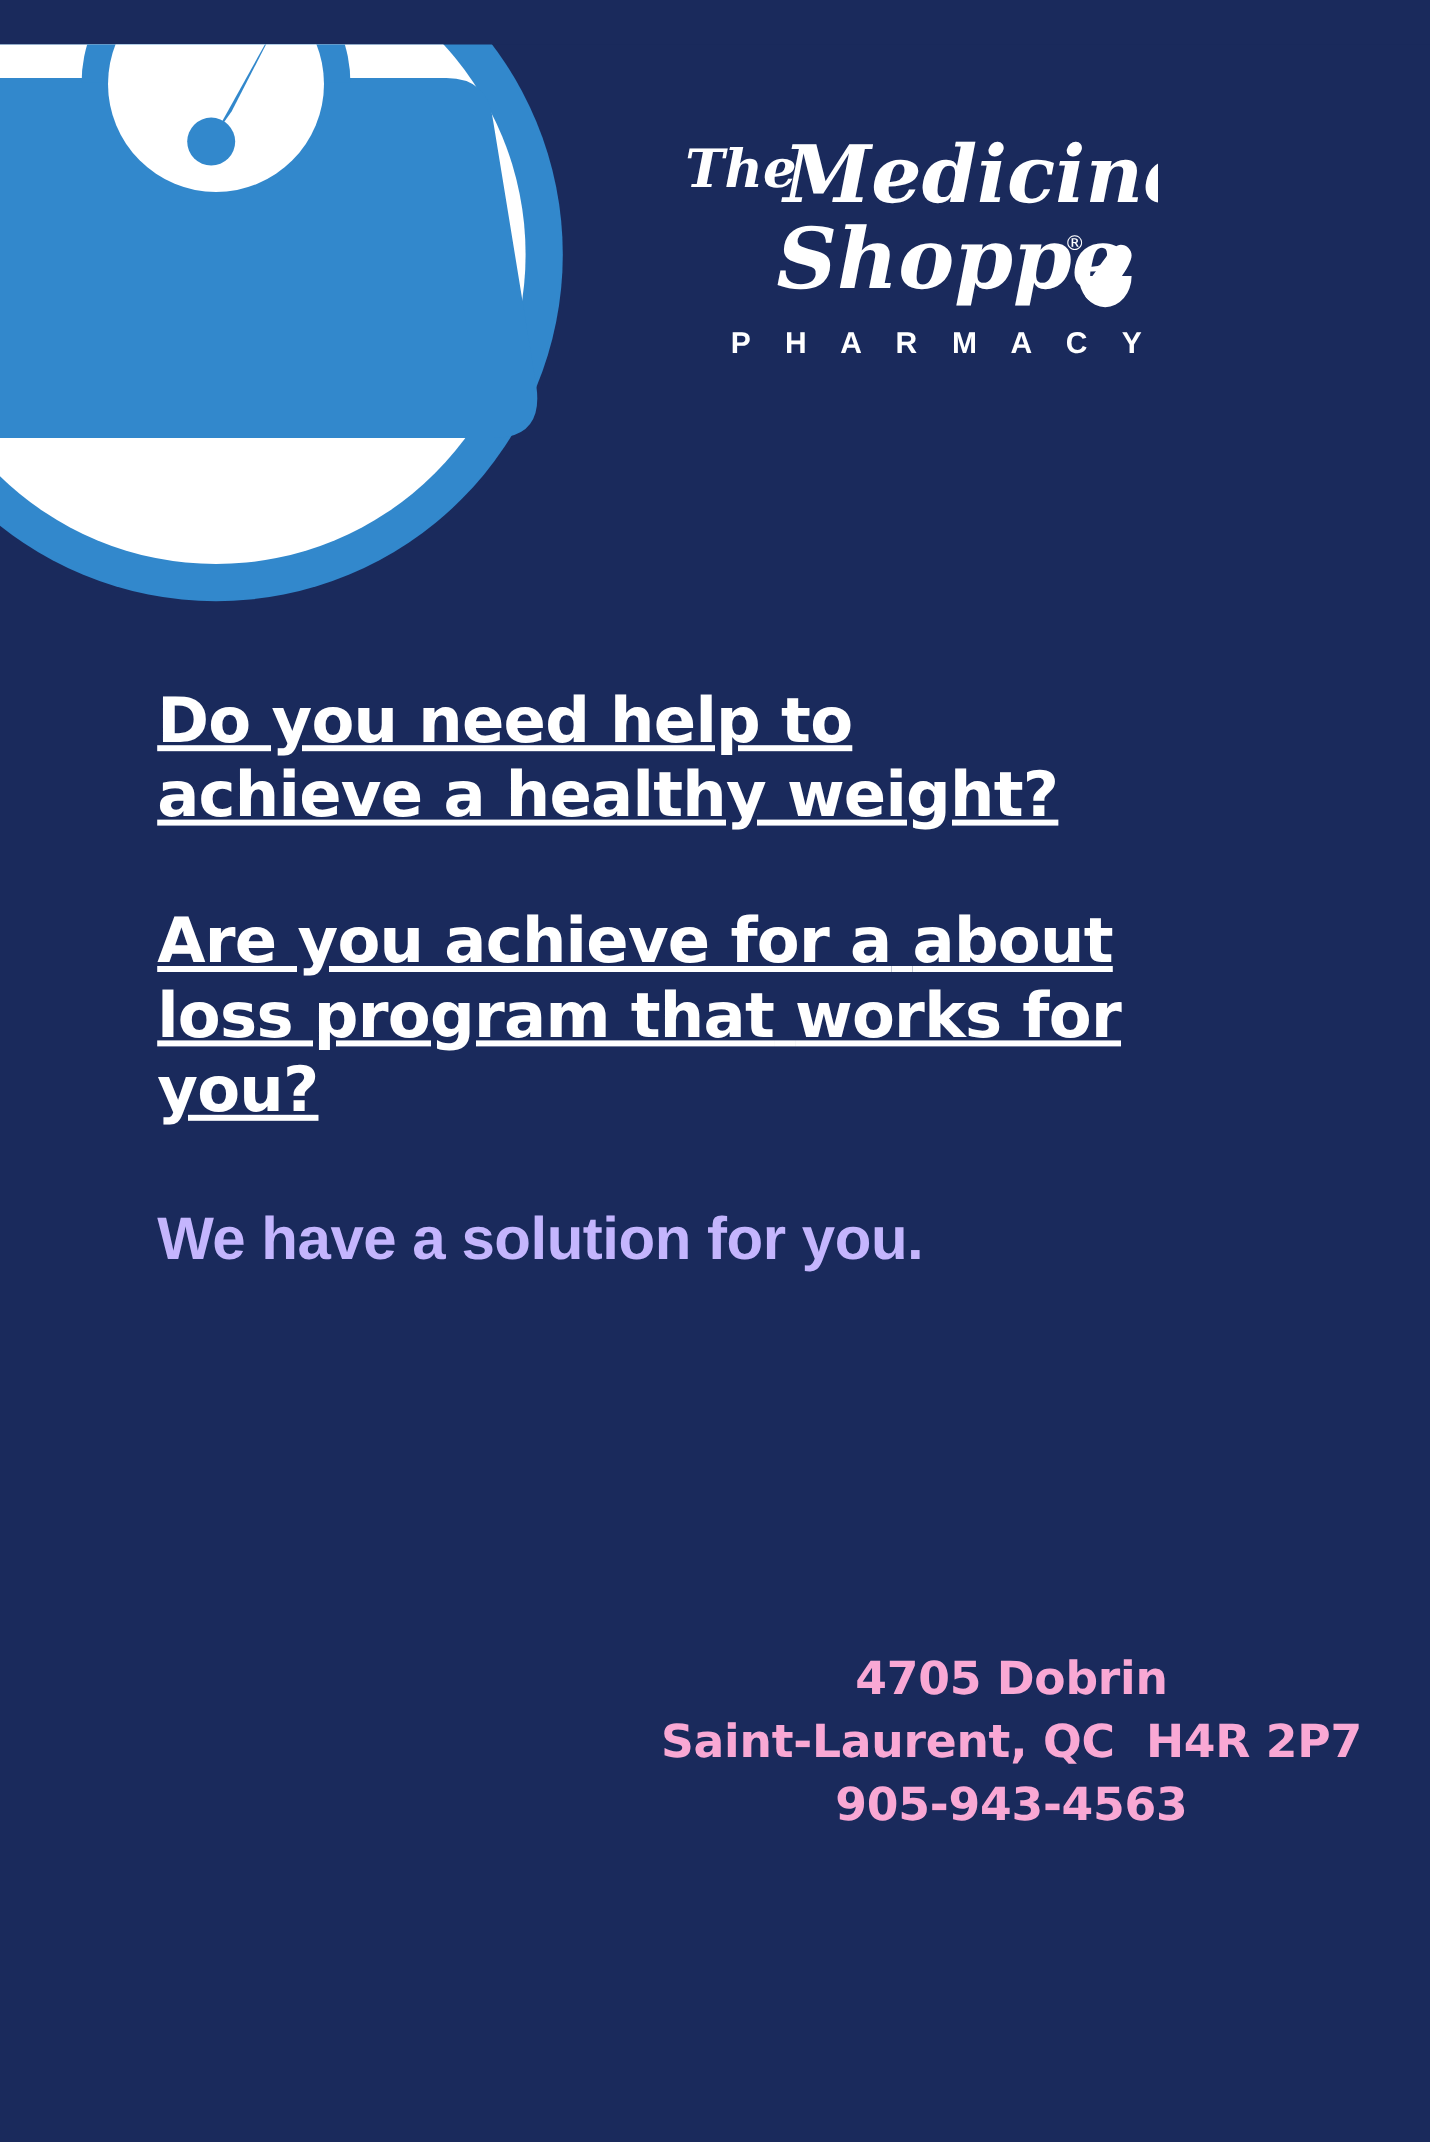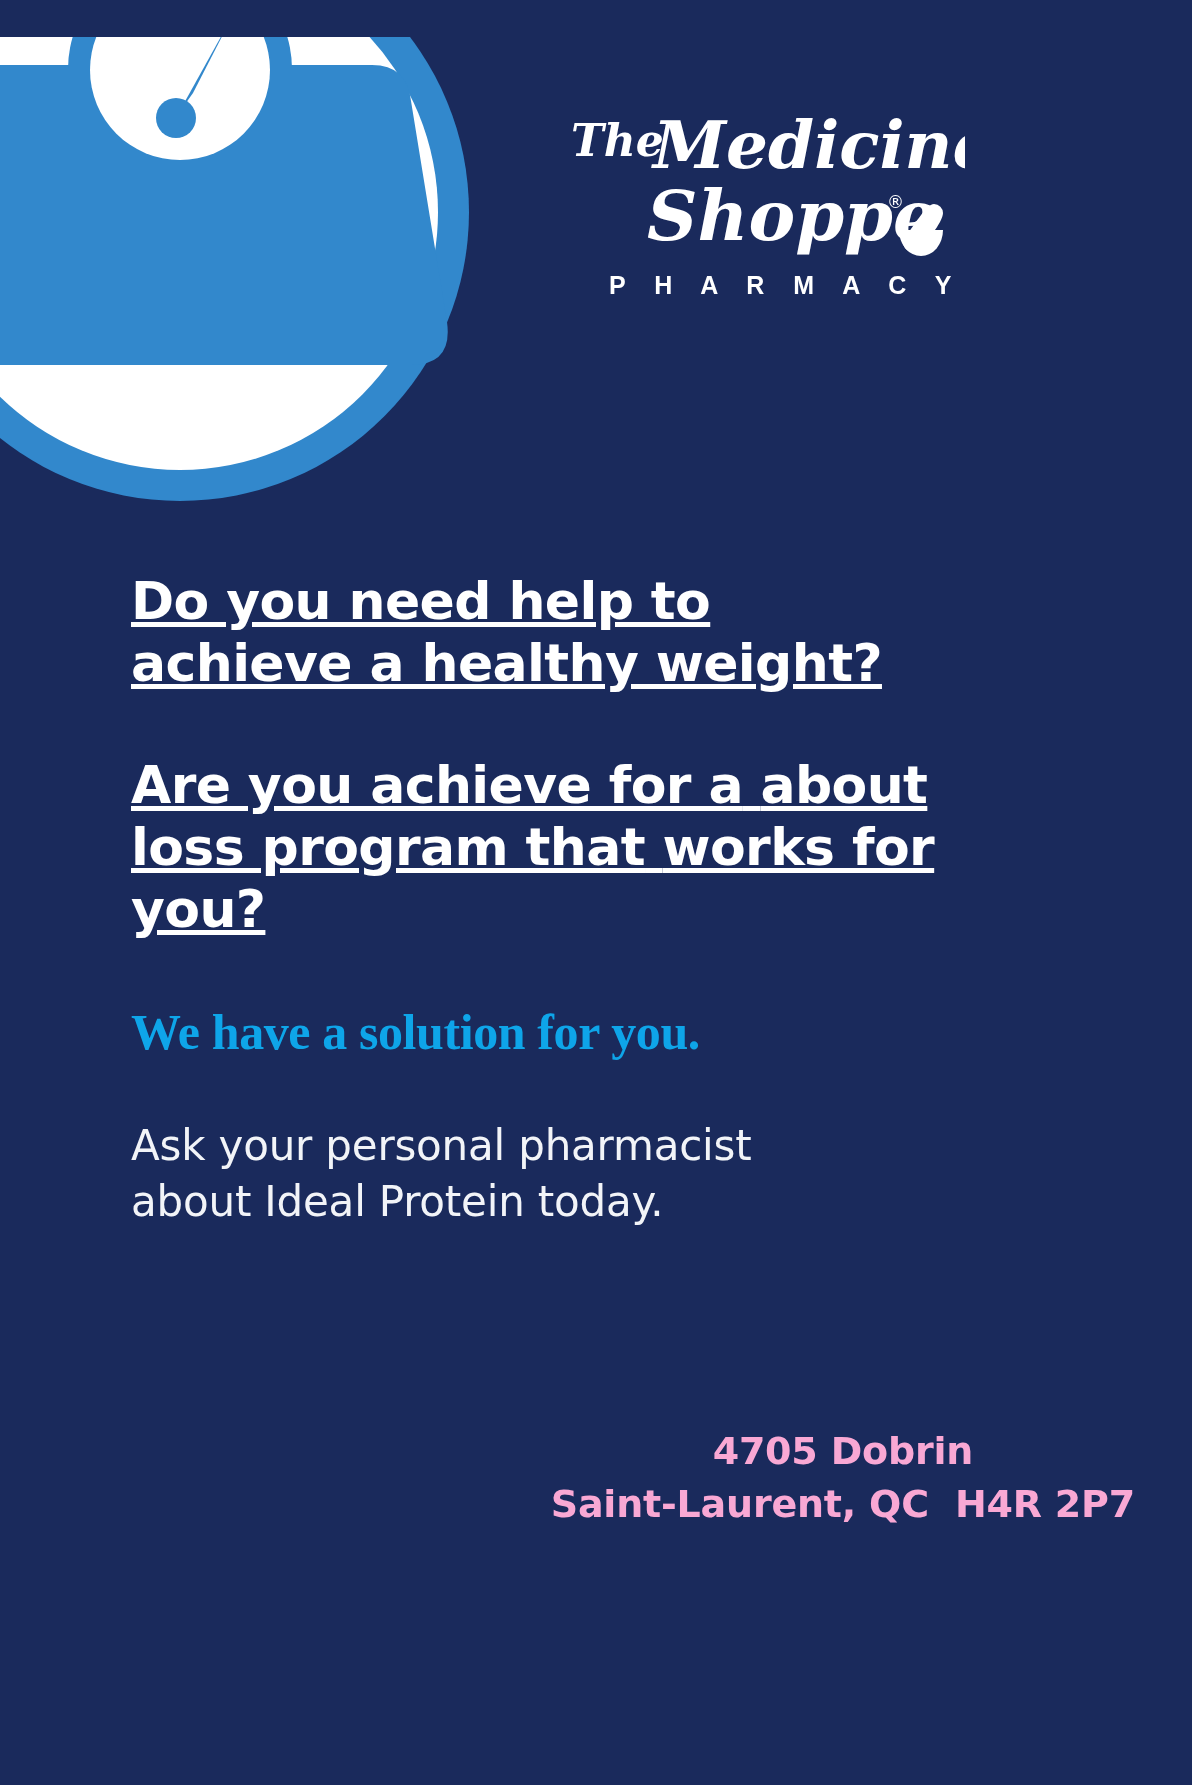--- a/index.html
+++ b/index.html
@@ -67,22 +67,22 @@
     line-height: 1.19;
     letter-spacing: -0.6px;
     margin: 0;
     text-decoration: underline;
   }
   .headline + .headline {
     margin-top: 60px;
   }
 
   .solution {
-    color: #0ea5e9;
-    font-family: Liberation Serif, serif;
+    color: #c4b5fd;
+    font-family: Liberation Sans, sans-serif;
     font-size: 50px;
     font-weight: bold;
     line-height: 1.2;
     letter-spacing: -0.4px;
     margin: 0;
     margin-top: 62px;
   }
 
   .subcopy {
     color: #f2f4f8;
@@ -181,25 +181,22 @@
     </h1>
 
     <h1 class="headline">
       <span class="line">Are you achieve for a</span>
       <span class="line">about loss program that</span>
       <span class="line">works for you?</span>
     </h1>
 
     <p class="solution">We have a solution for you.</p>
 
-    <p class="subcopy">
-      <span class="line">Ask your personal pharmacist</span>
-      <span class="line">about Ideal Protein today.</span>
-    </p>
 
   </div>
 
   <div class="address">
     <span class="addr-line">4705 Dobrin</span>
     <span class="addr-line">Saint-Laurent, QC  H4R 2P7</span>
+    <span class="addr-line">905-943-4563</span>
   </div>
 
 </div>
 
 </body></html>

